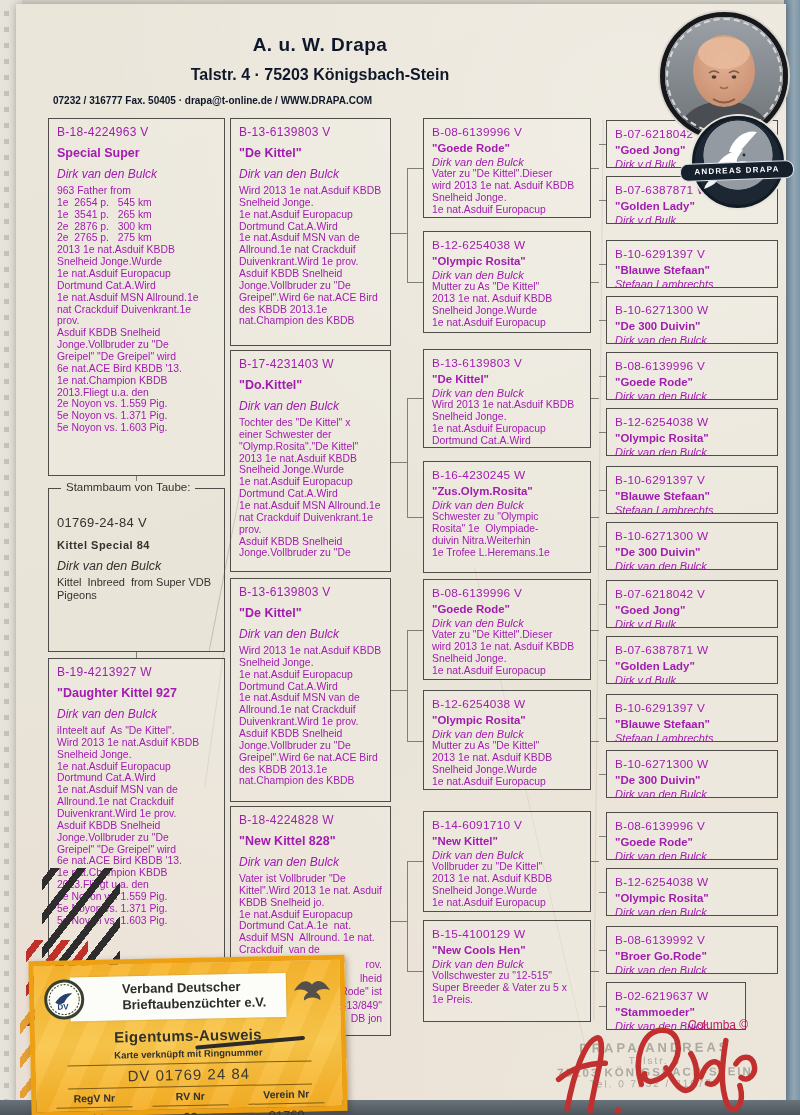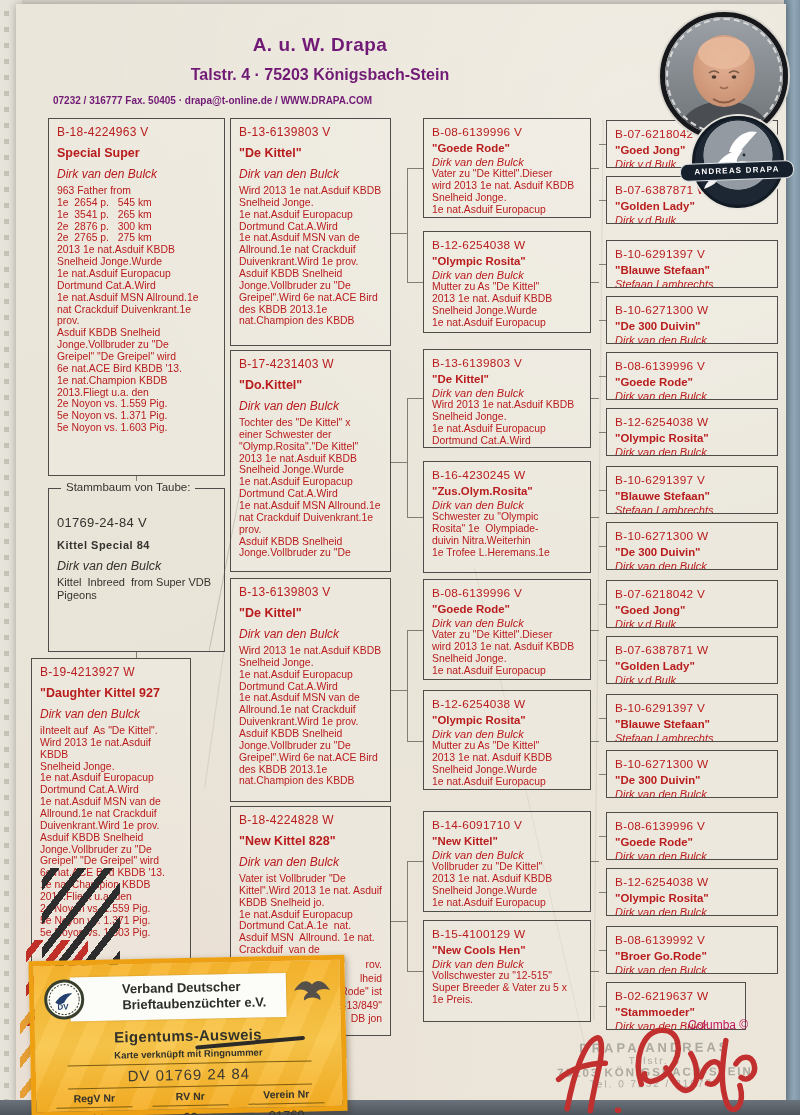--- a/index.html
+++ b/index.html
@@ -16,27 +16,27 @@
   .edge-top{position:absolute;left:0;top:0;width:800px;height:6px;background:#d8d5cc;}
   
   .paper{position:absolute;left:16px;top:4px;width:770px;height:1100px;z-index:1;
      background:
        radial-gradient(120% 80% at 80% 10%, rgba(255,255,255,.25), rgba(255,255,255,0) 60%),
        radial-gradient(100% 60% at 10% 95%, rgba(233,203,196,.25), rgba(255,255,255,0) 55%),
        linear-gradient(160deg,#ebe6da 0%,#e9e4d8 55%,#ece5da 100%);
      box-shadow:0 0 8px rgba(40,40,40,.35);}
   .crease{position:absolute;background:rgba(110,104,92,.30);width:1px;z-index:2;}
   
-  .hdr{position:absolute;color:#701a75;font-weight:bold;z-index:3;}
+  .hdr{position:absolute;color:#0f172a;font-weight:bold;z-index:3;}
   .hdr-name{left:110px;top:34px;width:420px;text-align:center;font-size:19px;letter-spacing:.5px;}
   .hdr-addr{left:110px;top:66px;width:420px;text-align:center;font-size:16px;}
   .hdr-contact{left:53px;top:95px;width:520px;font-size:10px;}
   
   .pbox{position:absolute;border:1.6px solid #4e4d49;box-sizing:border-box;
-        padding:6px 8px;color:#b91c1c;z-index:3;overflow:hidden;background:rgba(250,248,243,.18);}
+        padding:6px 8px;color:#a21caf;z-index:3;overflow:hidden;background:rgba(250,248,243,.18);}
   .ring{font-size:12px;letter-spacing:.3px;margin-bottom:7px;}
   .pname{font-weight:bold;font-size:12.5px;margin-bottom:7px;}
   .breeder{font-style:italic;font-size:12px;margin-bottom:4px;}
   .lines{font-size:10.4px;line-height:1.14;white-space:pre-wrap;}
   .frags{font-size:10.4px;line-height:1.3;white-space:pre-wrap;text-align:right;margin-top:2px;}
   .sbox .ring{font-size:11.8px;margin-bottom:3px;}
   .sbox .pname{font-size:11.4px;margin-bottom:2px;}
   .sbox .breeder{font-size:11px;margin-bottom:0;}
   
   .subject{position:absolute;left:48px;top:488px;width:177px;height:164px;
@@ -150,21 +150,21 @@
 
   <div class="subject">
     <div class="legend">Stammbaum von Taube:</div>
     <div class="ring">01769-24-84 V</div>
     <div class="pname">Kittel  Special  84</div>
     <div class="breeder">Dirk van den Bulck</div>
     <div class="lines">Kittel  Inbreed  from Super VDB
 Pigeons</div>
   </div>
 
-  <div class="pbox" style="left:31px;top:658px;width:160px;height:352px">
+  <div class="pbox" style="left:48px;top:658px;width:177px;height:352px">
     <div class="ring">B-19-4213927 W</div>
     <div class="pname">"Daughter Kittel 927</div>
     <div class="breeder">Dirk van den Bulck</div>
     <div class="lines">iInteelt auf  As "De Kittel".
 Wird 2013 1e nat.Asduif KBDB
 Snelheid Jonge.
 1e nat.Asduif Europacup
 Dortmund Cat.A.Wird
 1e nat.Asduif MSN van de
 Allround.1e nat Crackduif

